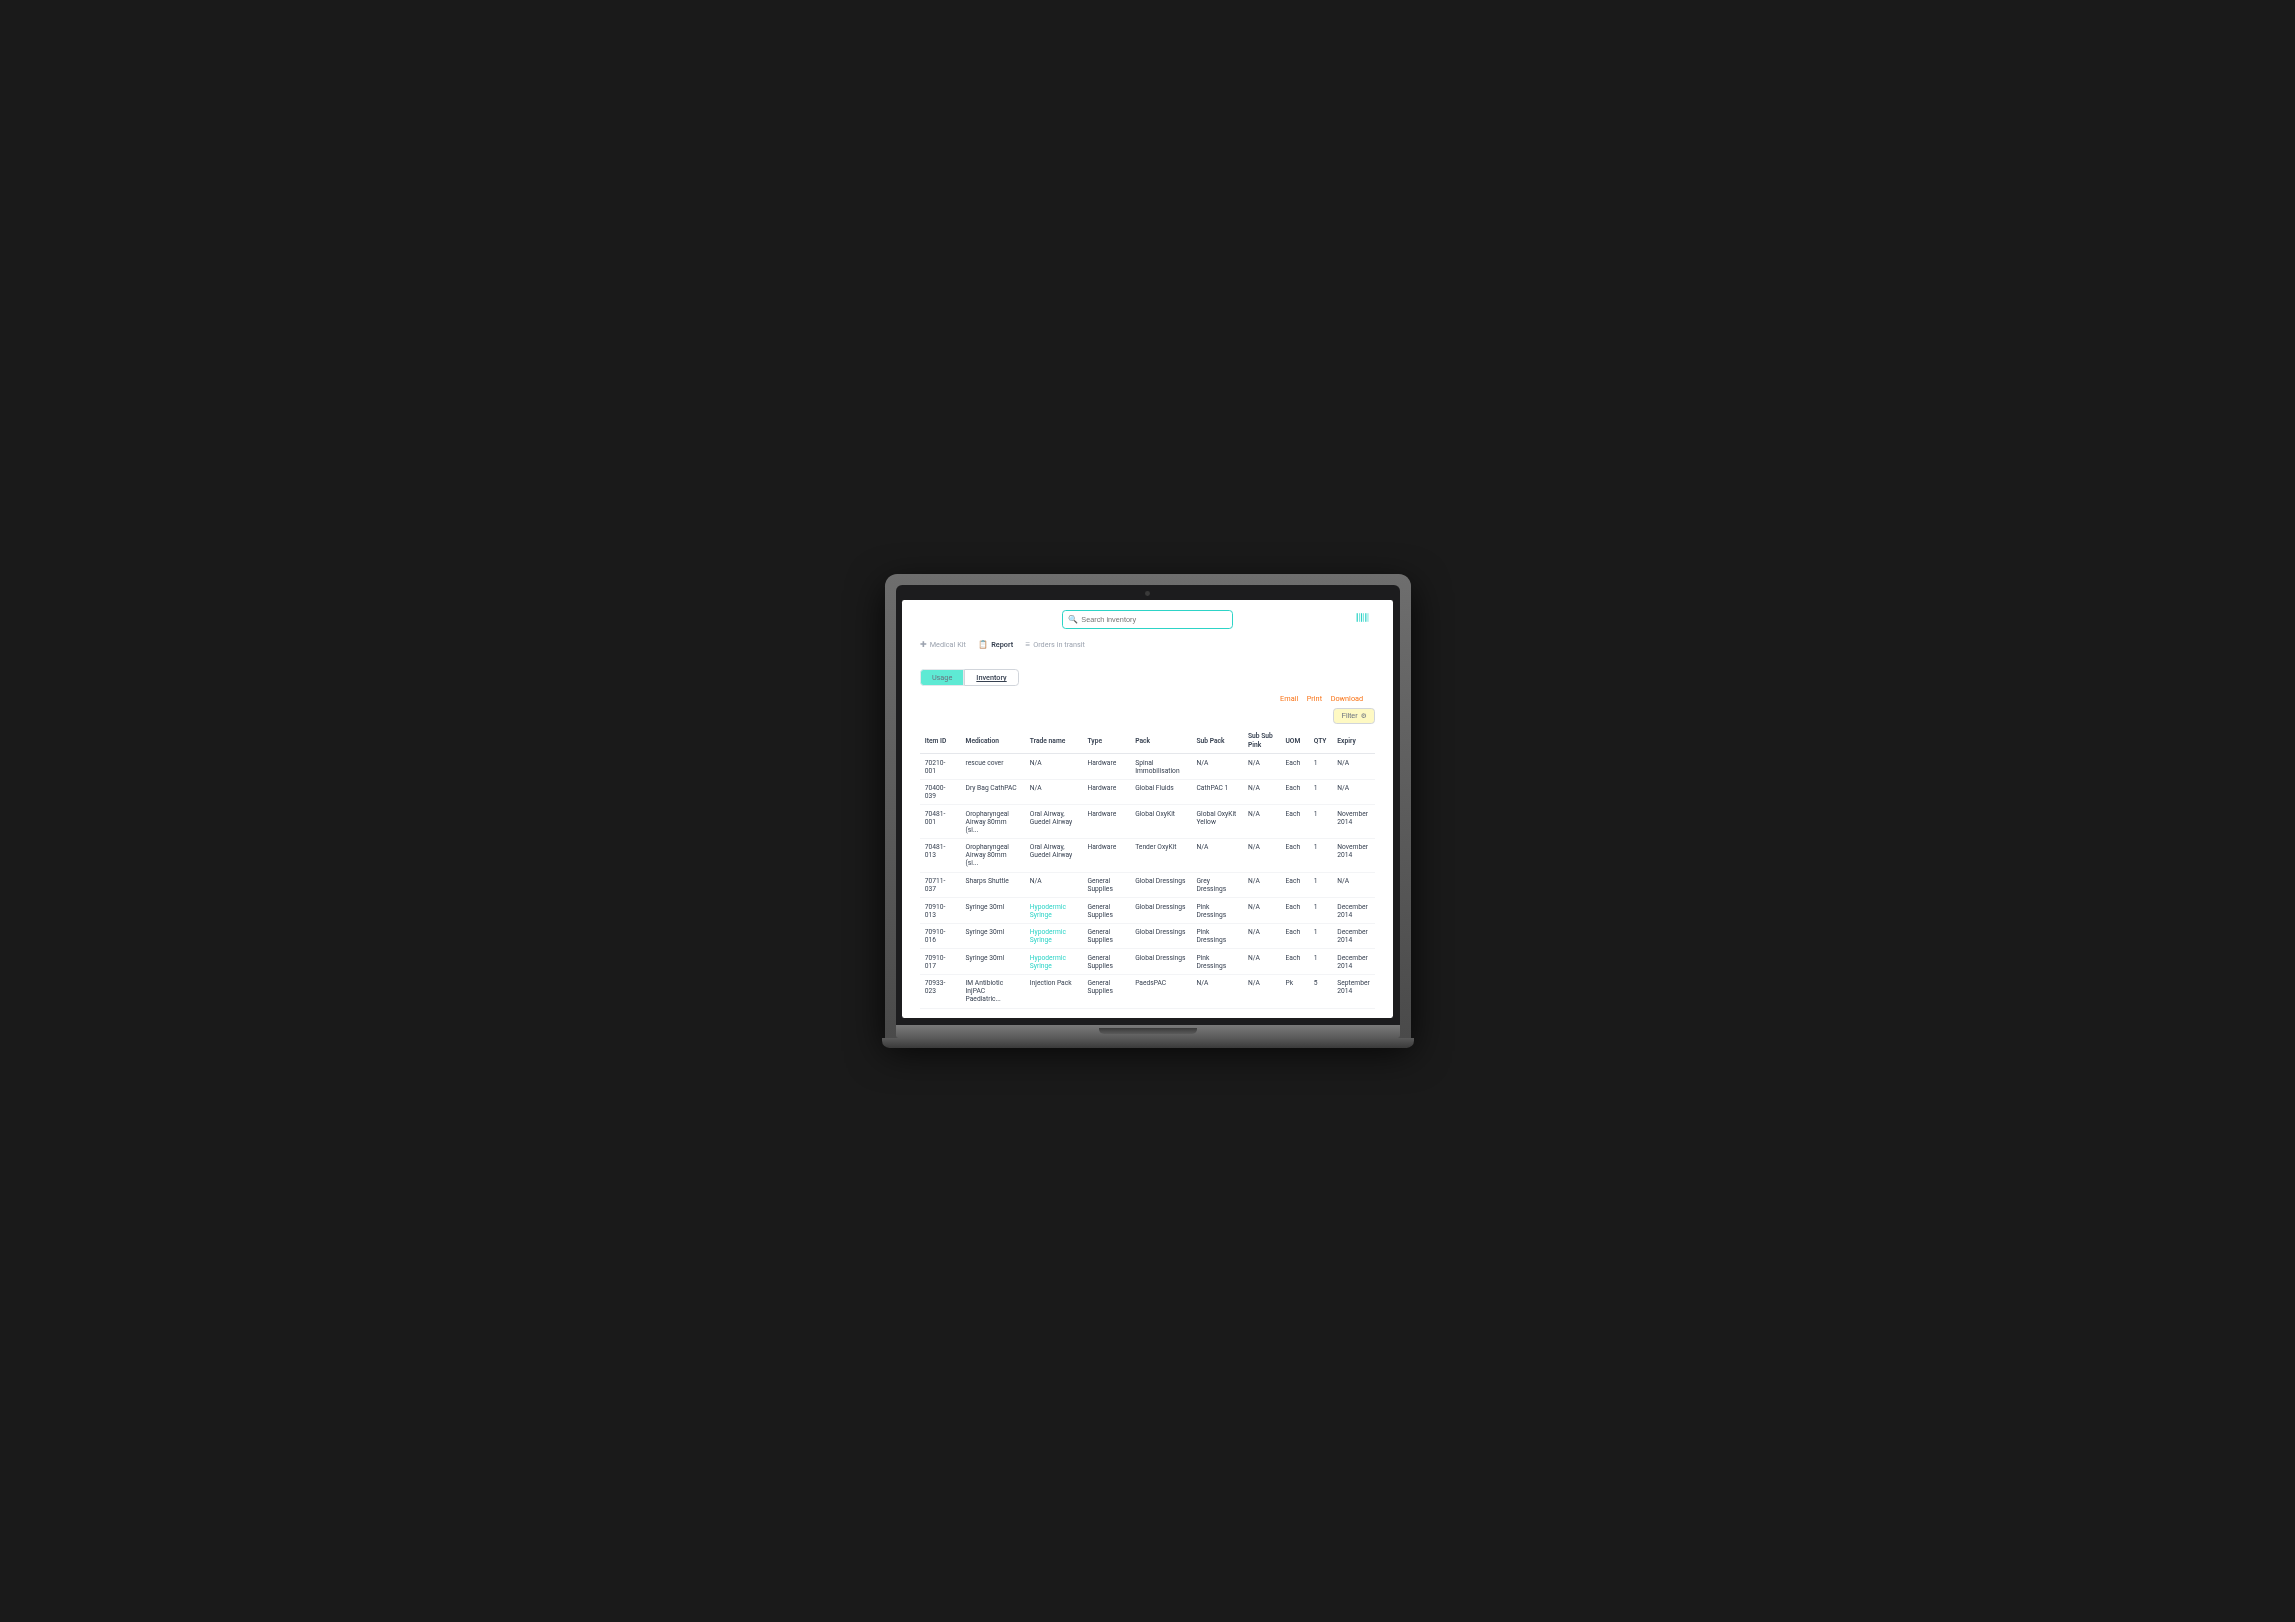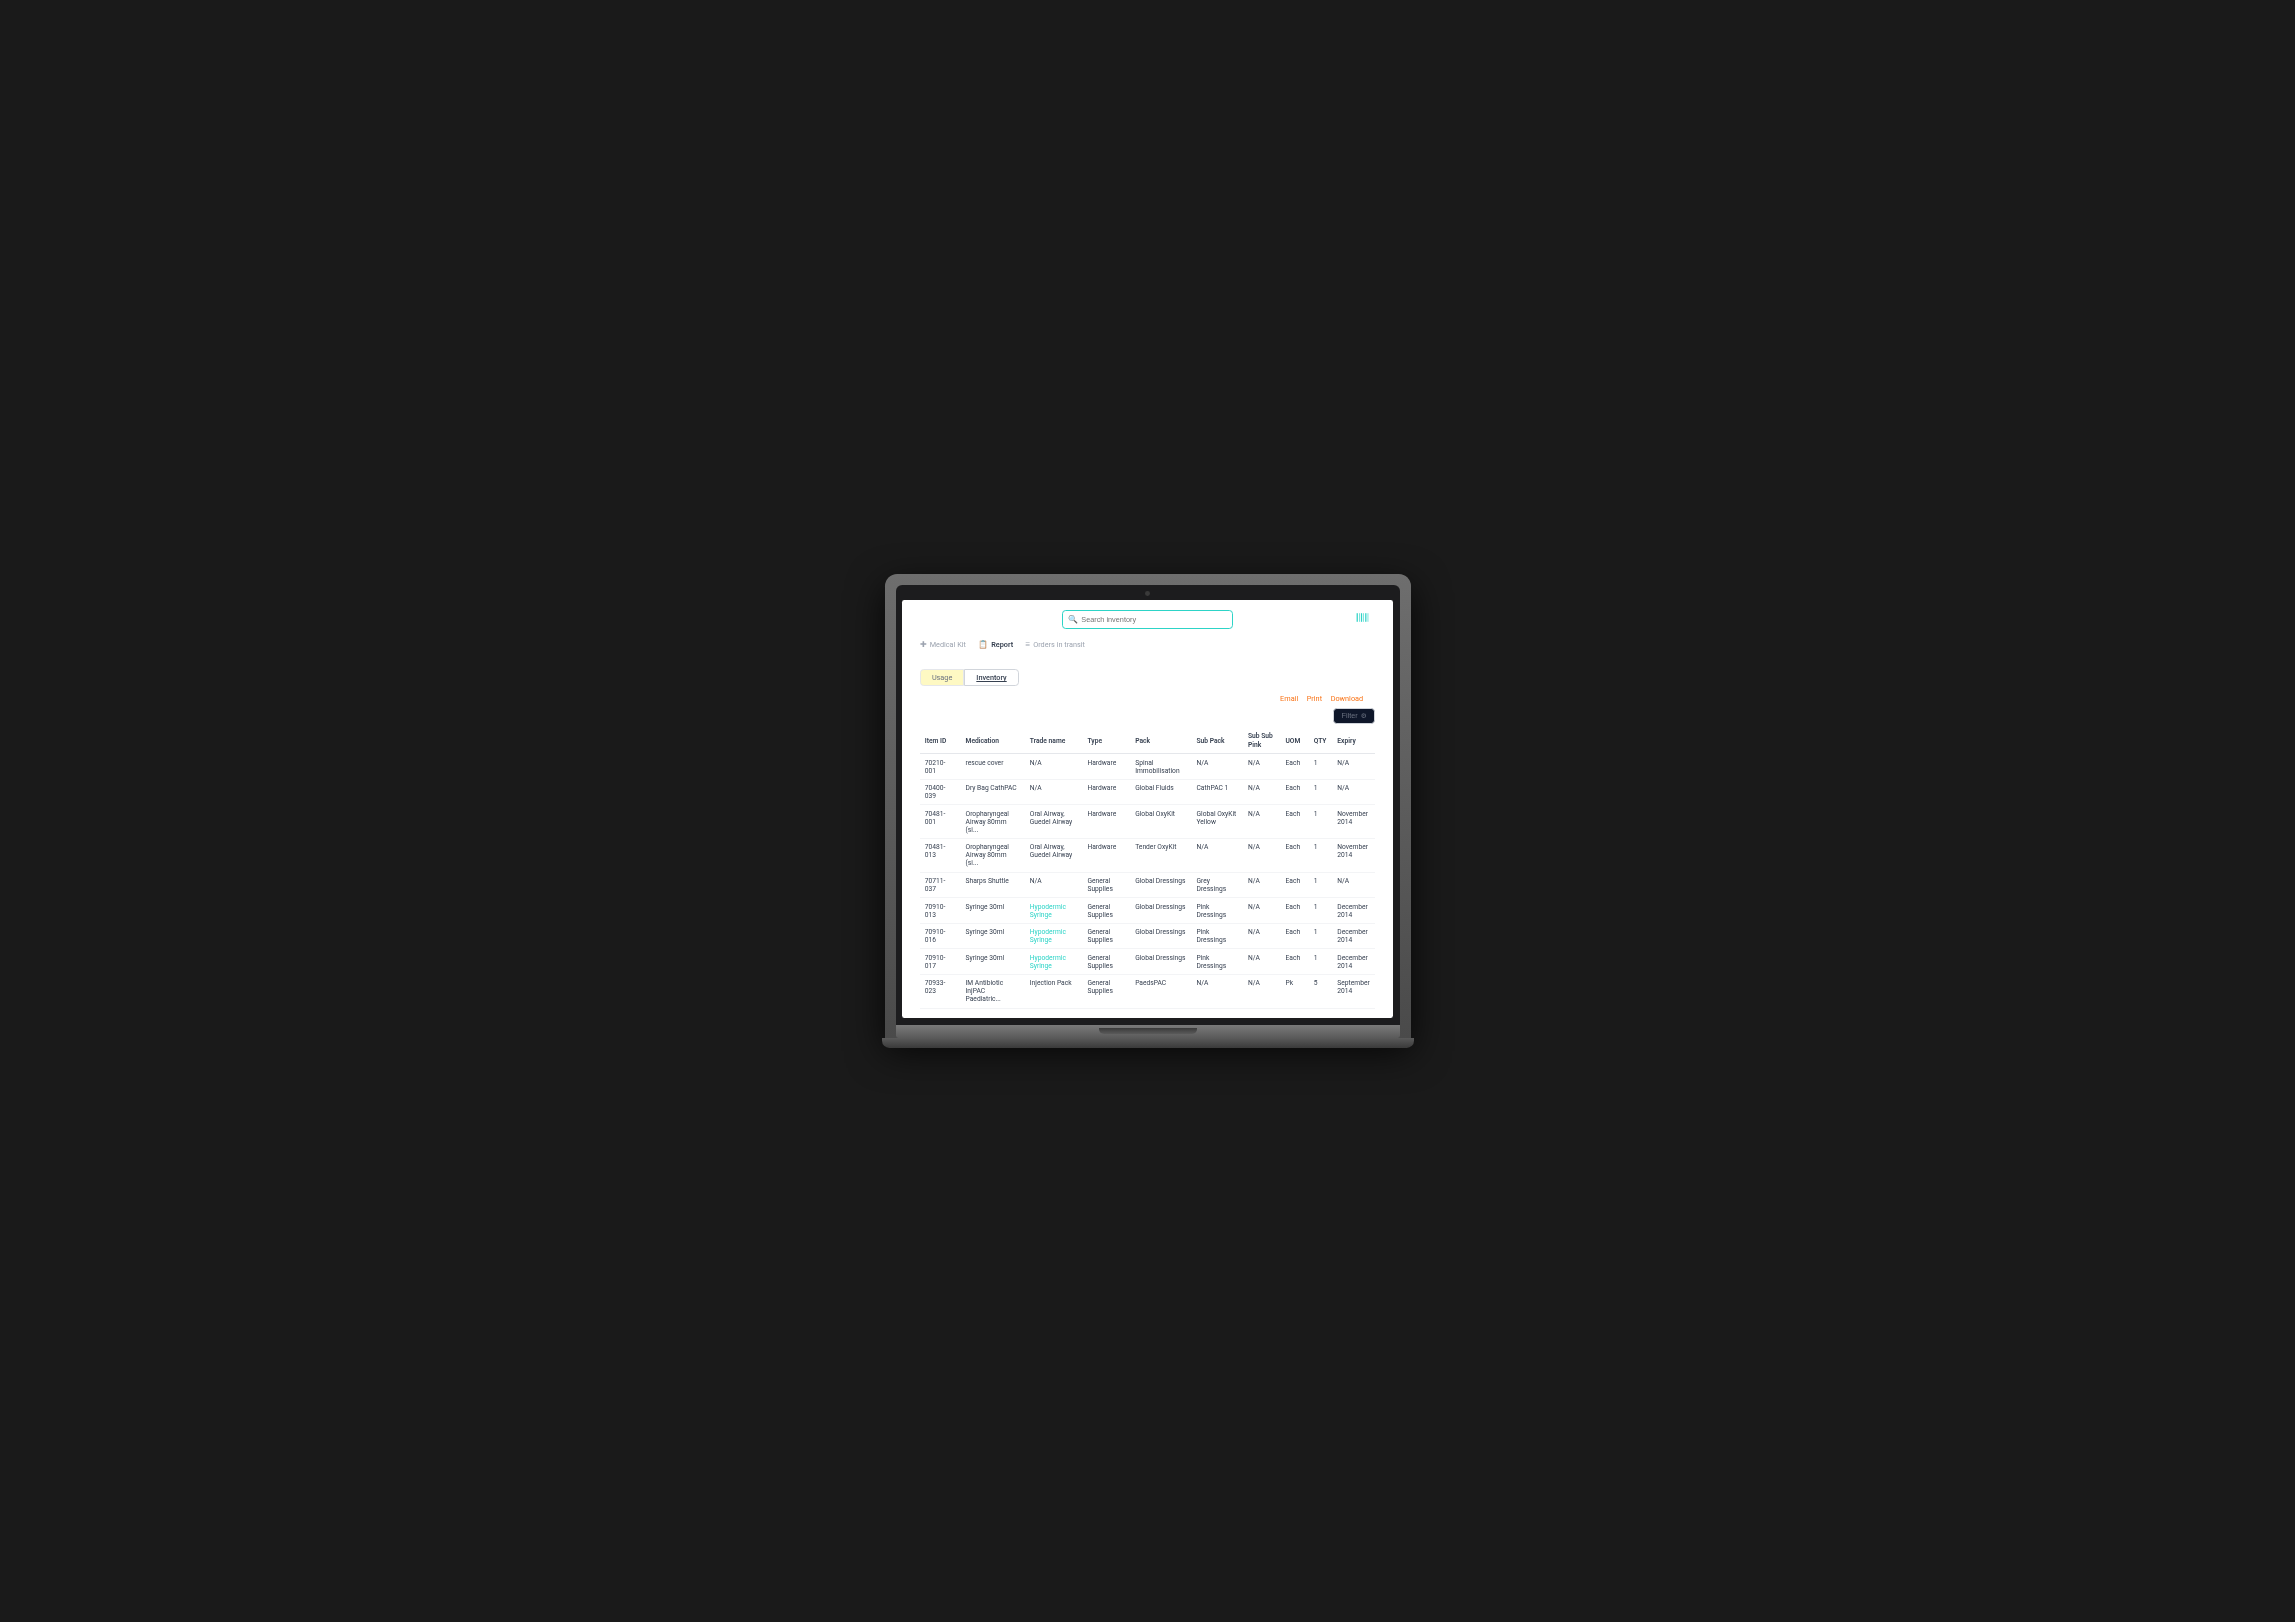--- a/index.html
+++ b/index.html
@@ -148,21 +148,21 @@
       gap: 0;
       margin-bottom: 6.1px;
       padding-left: 6.1px;
     }
 
     .sub-tab {
       padding: 3.1px 11px;
       font-size: 7.3px;
       cursor: pointer;
       border: 0.6px solid #e5e7eb;
-      background: #fef9c3;
+      background: #5eead4;
       color: #6b7280;
     }
 
     .sub-tab:first-child {
       border-radius: 3.7px 0 0 3.7px;
     }
 
     .sub-tab:last-child {
       border-radius: 0 3.7px 3.7px 0;
       text-decoration: underline;
@@ -194,21 +194,21 @@
 
     .filter-btn {
       display: flex;
       align-items: center;
       gap: 3.1px;
       padding: 2.4px 7.3px;
       border: 0.9px solid #d1d5db;
       border-radius: 3.7px;
       font-size: 7.3px;
       color: #6b7280;
-      background: #0f172a;
+      background: #fef9c3;
       cursor: pointer;
     }
 
     .filter-icon {
       font-size: 6.7px;
     }
 
     
     .inventory-table {
       width: 100%;

